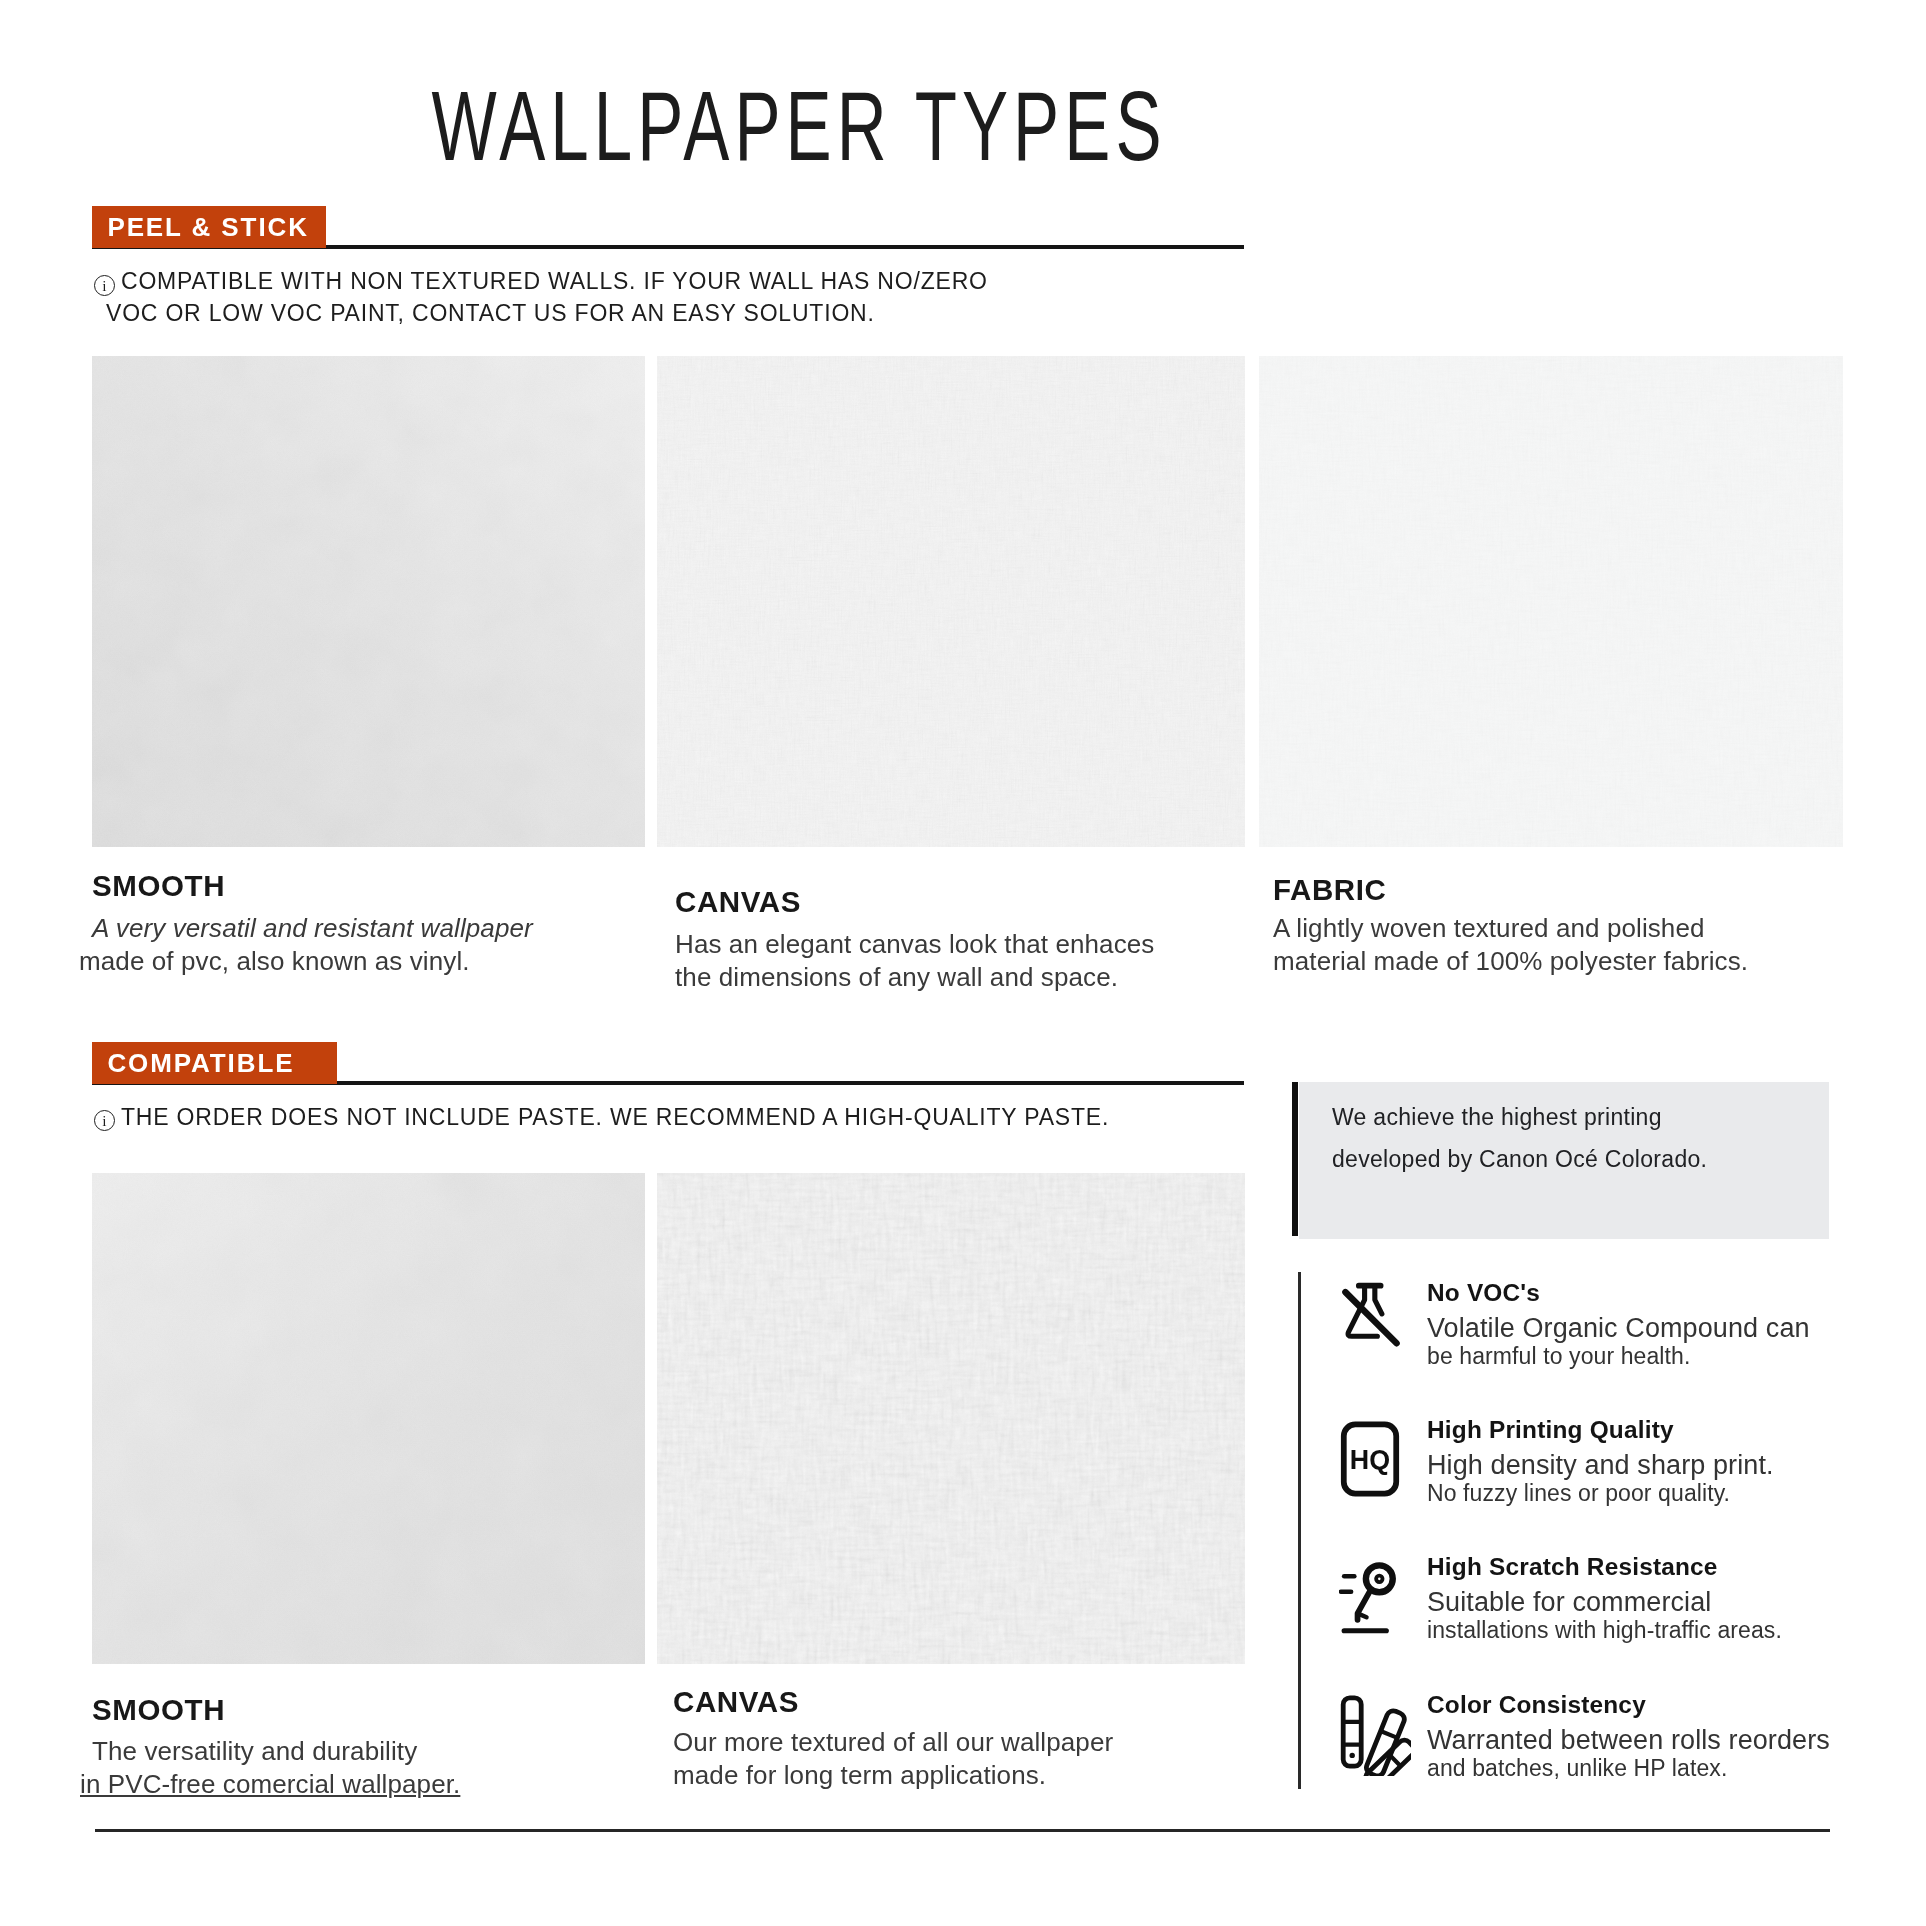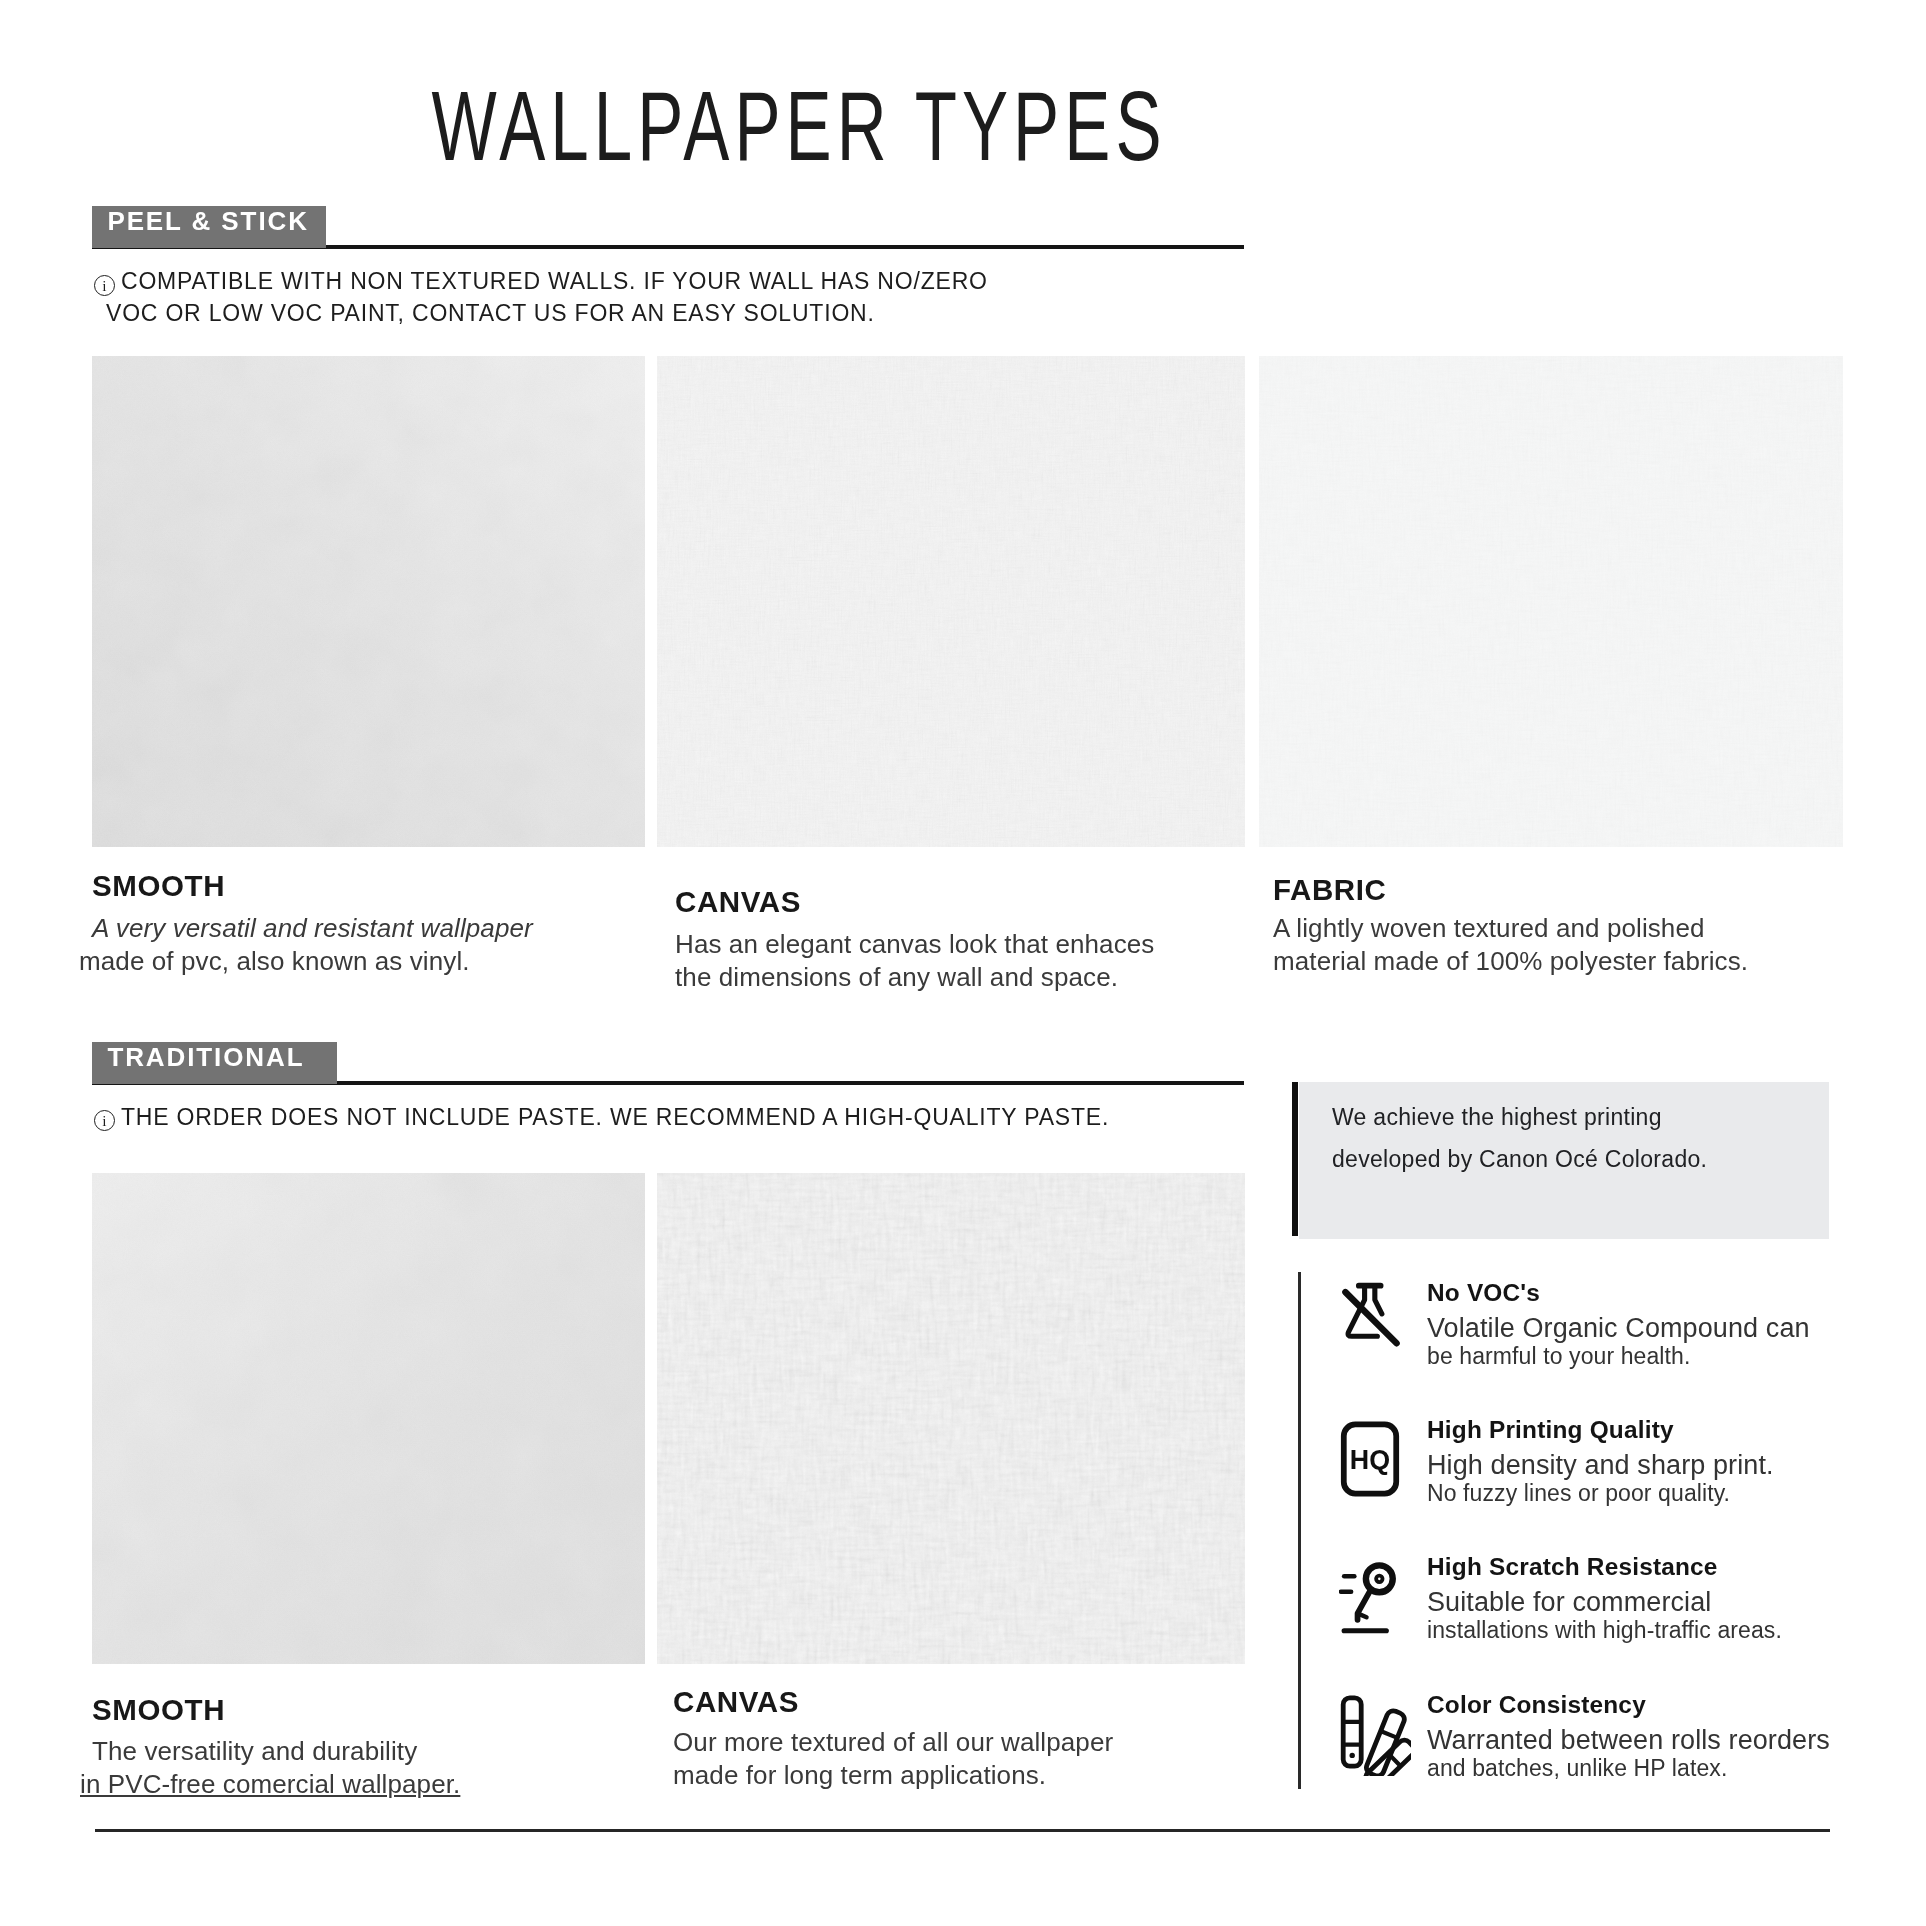--- a/index.html
+++ b/index.html
@@ -3,21 +3,21 @@
 <meta charset="utf-8">
 <style>
   html,body{margin:0;padding:0;}
   body{width:1926px;height:1926px;background:#ffffff;font-family:"Liberation Sans",sans-serif;color:#1f1f1f;}
   .page{position:relative;width:1926px;height:1926px;overflow:hidden;background:#fff;border-radius:13px;}
   .abs{position:absolute;white-space:nowrap;}
 
   .title{left:799px;top:78px;font-size:96px;line-height:96px;font-weight:400;
          letter-spacing:7px;color:#1c1c1c;transform:translateX(-50%) scale(0.72,1.02);}
 
-  .badge{background:#737373;color:#ffffff;display:flex;
+  .badge{background:#c2410c;color:#ffffff;display:flex;align-items:center;
          padding-left:15.4px;font-size:26px;font-weight:bold;letter-spacing:1.9px;box-sizing:border-box;}
   .rule{background:#151515;}
 
   .note-icon{width:19px;height:19px;border:1.9px solid #1d1d1d;border-radius:50%;
              display:flex;align-items:center;justify-content:center;
              font-family:"Liberation Serif",serif;font-size:15.4px;line-height:15.4px;color:#1d1d1d;}
   .note-text{font-size:23px;letter-spacing:0.8px;color:#1d1d1d;}
 
   .swatch{position:absolute;overflow:hidden;background:#eeeeee;}
   .swatch svg{display:block;width:100%;height:100%;}
@@ -164,21 +164,21 @@
   <div class="abs item-title" style="left:675px;top:885px;">CANVAS</div>
   <div class="abs item-desc" style="left:675px;top:929px;">Has an elegant canvas look that enhaces</div>
   <div class="abs item-desc" style="left:675px;top:962px;">the dimensions of any wall and space.</div>
 
   <div class="abs item-title" style="left:1273px;top:873px;">FABRIC</div>
   <div class="abs item-desc" style="left:1273px;top:913px;">A lightly woven textured and polished</div>
   <div class="abs item-desc" style="left:1273px;top:946px;">material made of 100% polyester fabrics.</div>
 
   <div class="abs rule" style="left:92px;top:1081px;width:1152px;height:3.9px;"></div>
   <div class="abs badge" style="left:92px;top:1042px;width:245px;height:42px;">
-    <span>TRADITIONAL</span>
+    <span>COMPATIBLE</span>
   </div>
 
   <div class="abs note-icon" style="left:94px;top:1110px;">
     <span>i</span>
   </div>
   <div class="abs note-text" style="left:121px;top:1104px;">THE ORDER DOES NOT INCLUDE PASTE. WE RECOMMEND A HIGH-QUALITY PASTE.</div>
 
   <div class="swatch" style="left:92px;top:1173px;width:553px;height:491px;">
     <svg viewBox="0 0 861 765" preserveAspectRatio="none">
       <defs>

